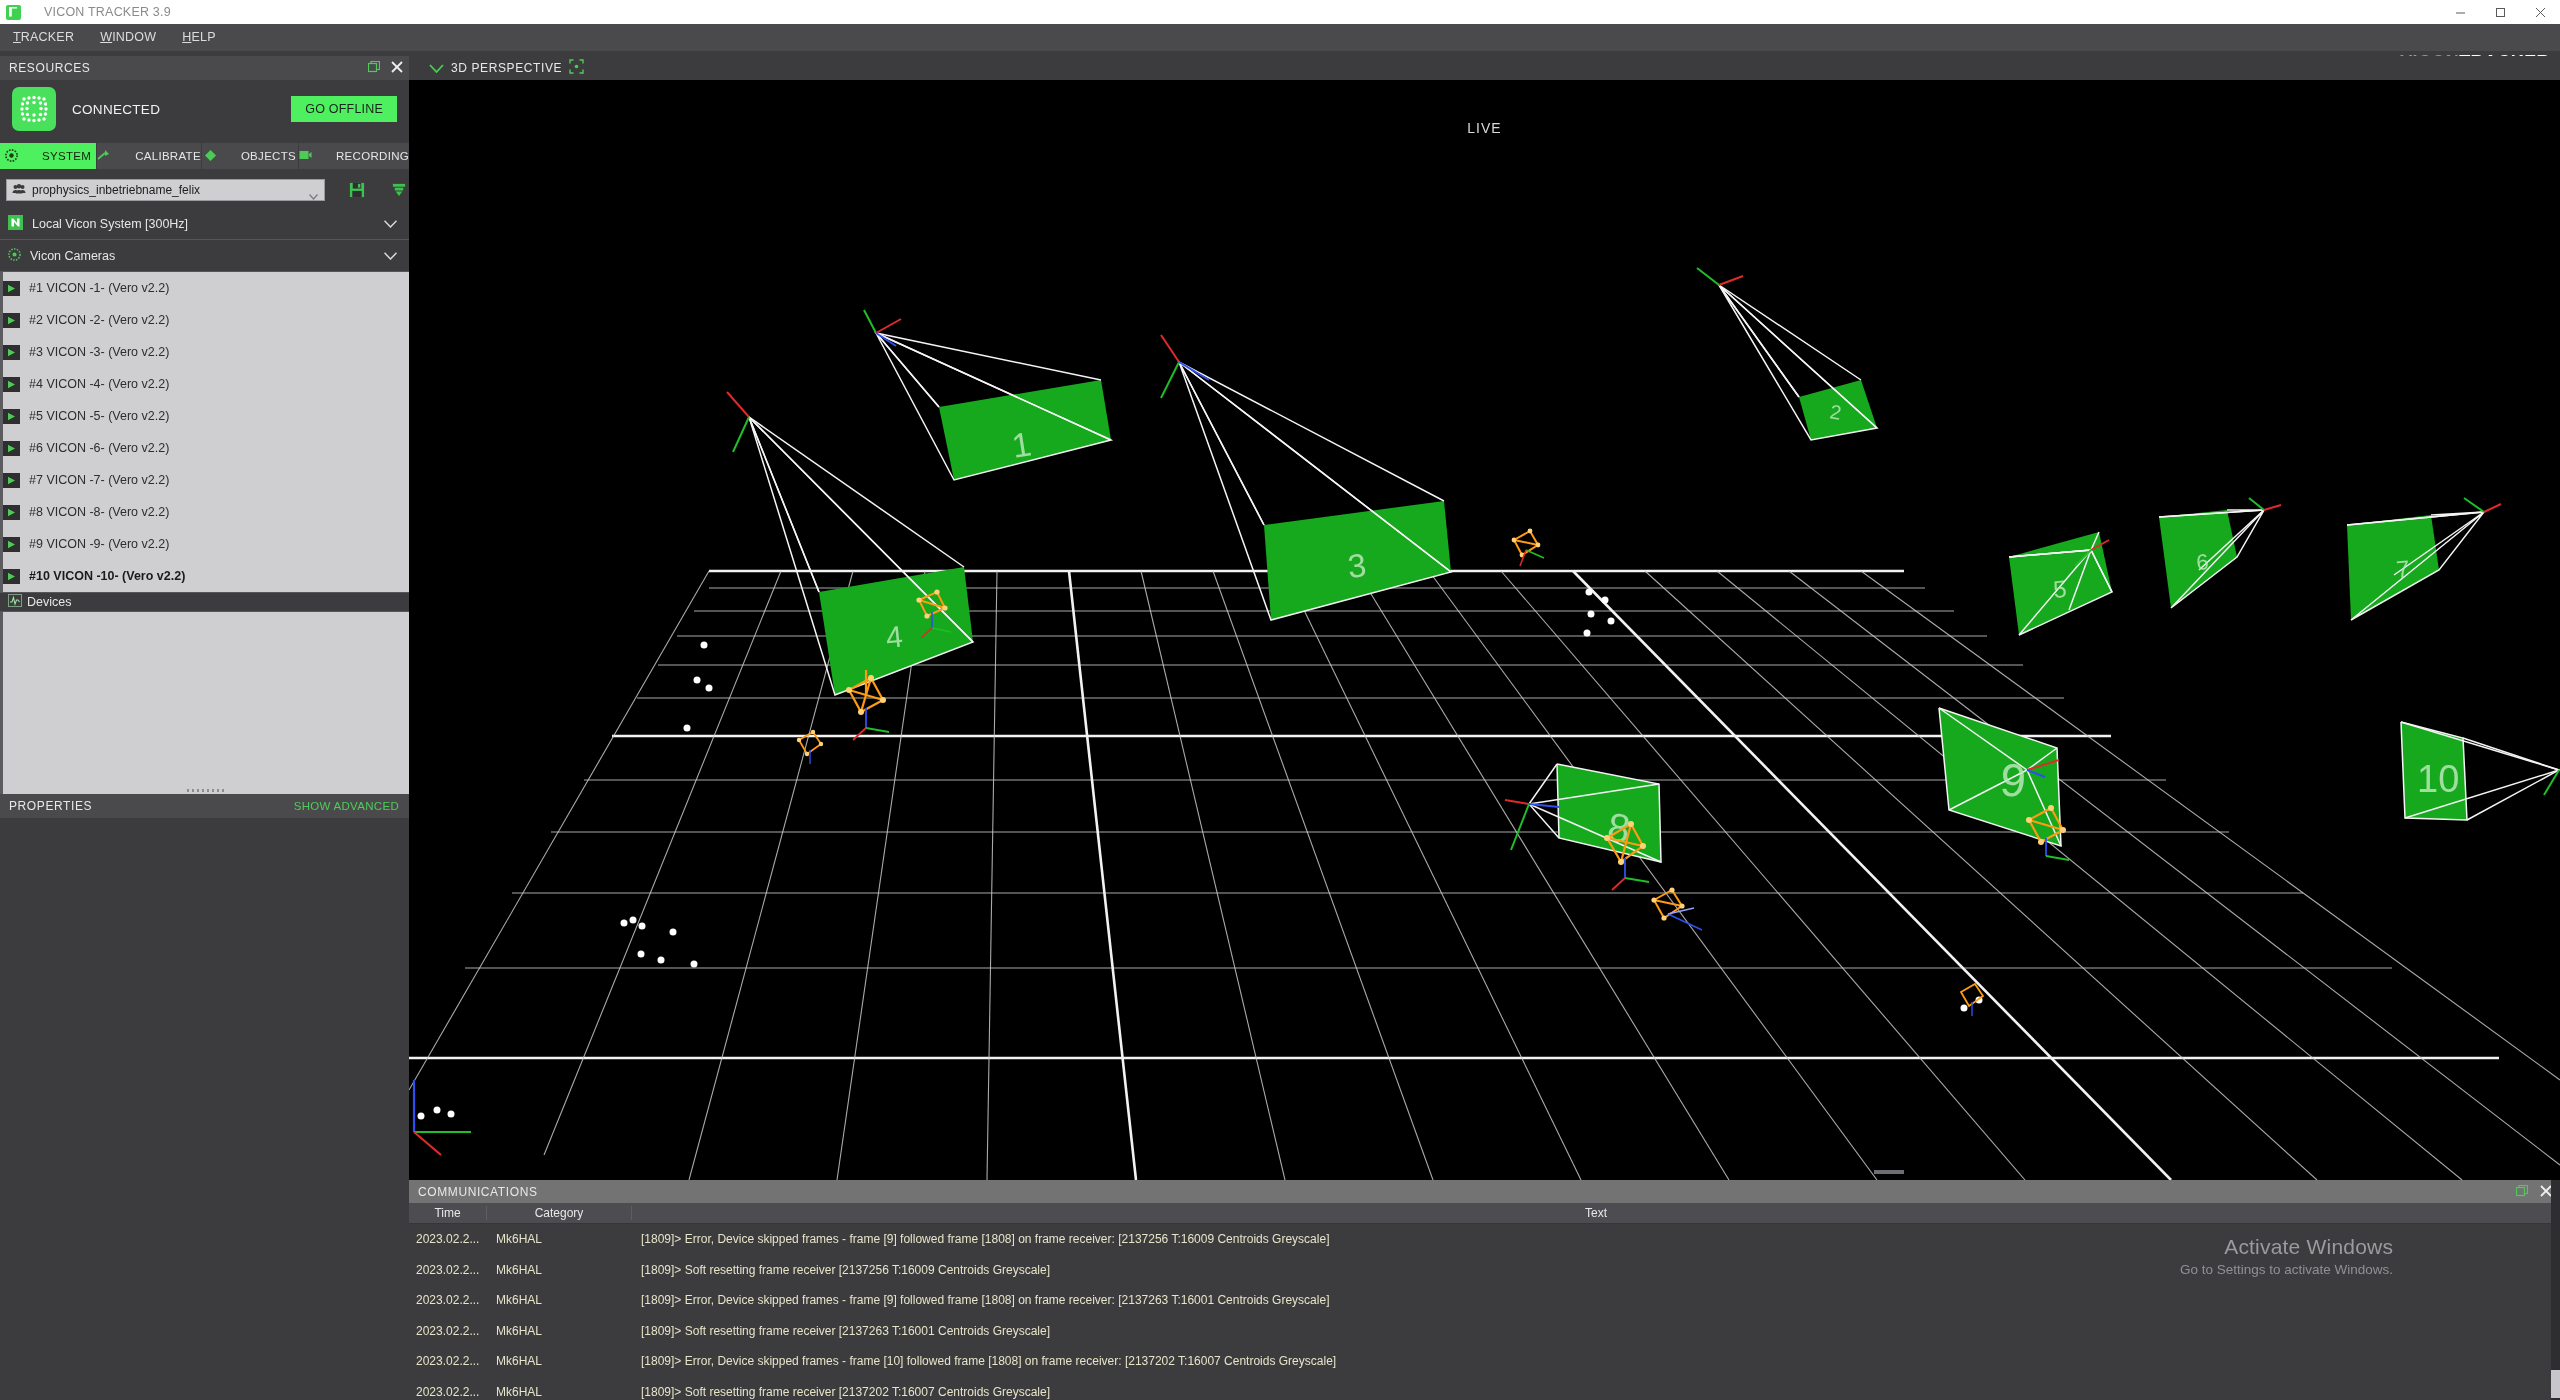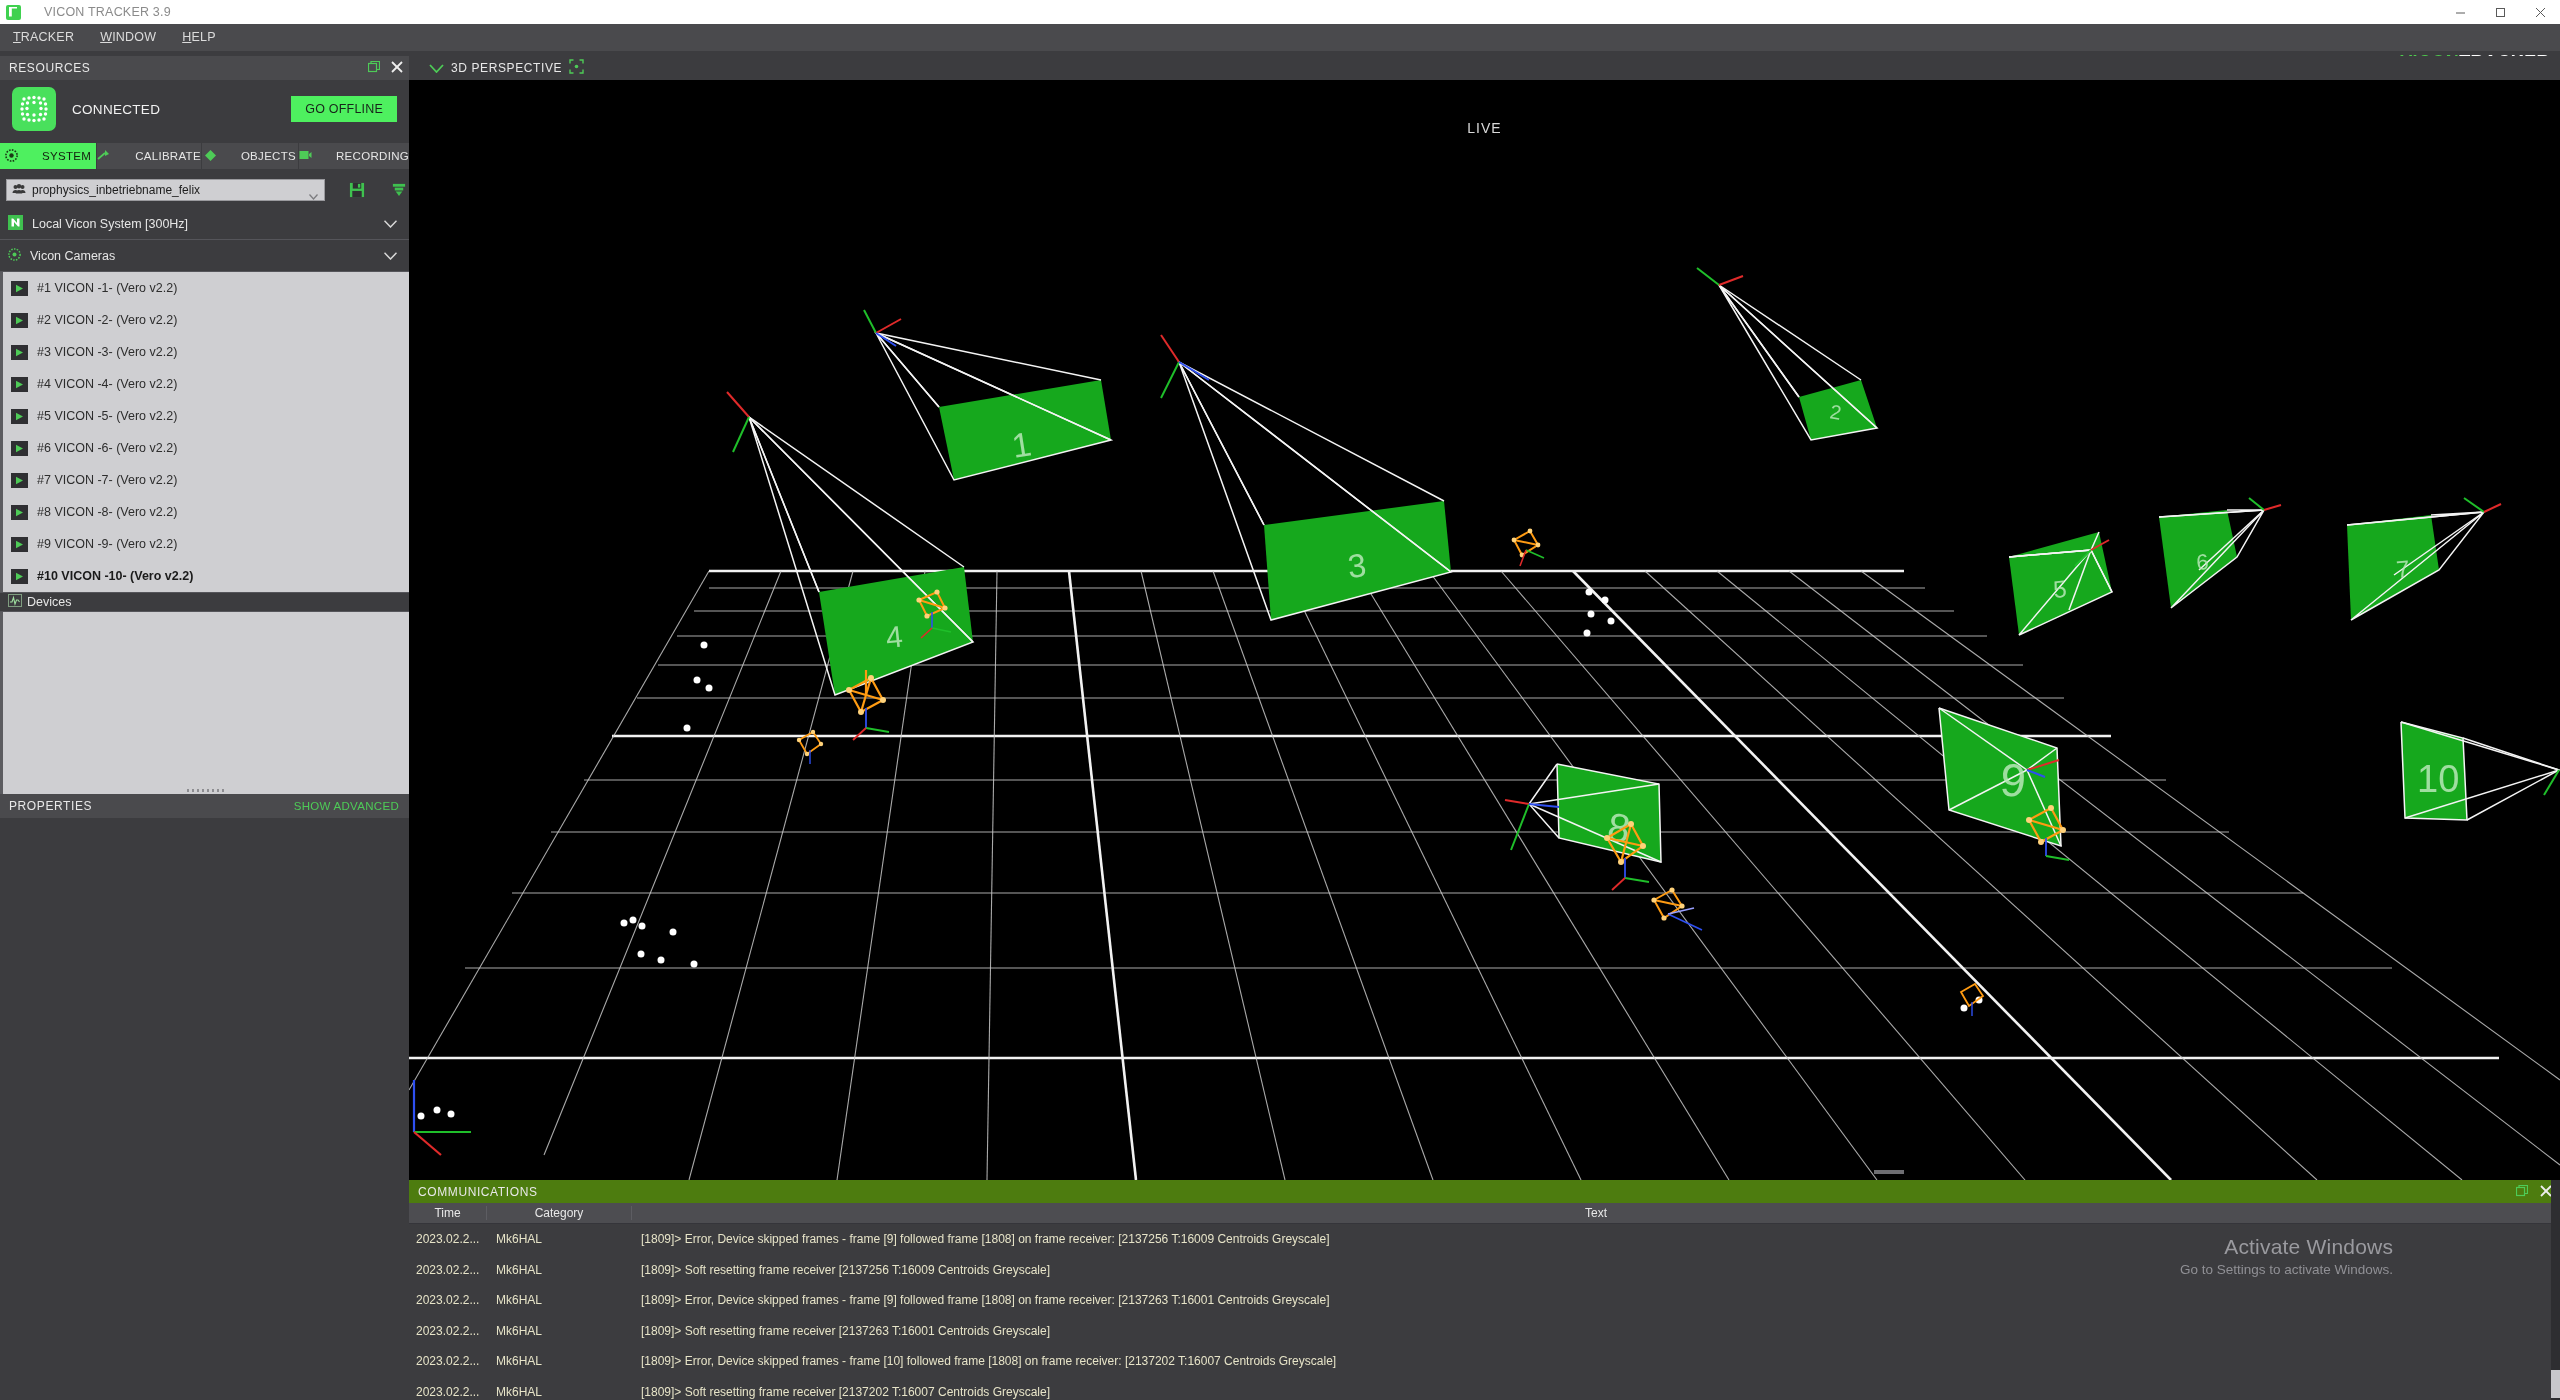--- a/index.html
+++ b/index.html
@@ -121,21 +121,21 @@
 
   .tree { margin-top: 5px; }
   .tree-row {
     height: 32px; display: flex; align-items: center; gap: 9px; padding-left: 8px;
     font-size: 12.5px; color: #e6e6e6; position: relative;
   }
   .tree-row.group { background: #3c3c3f; border-bottom: 1px solid #55555a; }
   .tree-row .chev { margin-left: auto; margin-right: 12px; }
   .camera-list { background: #cfcfd2; border-left: 3px solid #5c5c60; }
   .cam-row {
-    height: 32px; display: flex; align-items: center; gap: 9px; padding-left: 8px;
+    height: 32px; display: flex; align-items: center; gap: 9px; 
     font-size: 12.5px; color: #2d2d2d;
   }
   .cam-row.selected { font-weight: bold; color: #1b1b1b; }
   .cam-play {
     width: 17px; height: 15px; background: #2f2f32; display:flex;
     align-items:center; justify-content:center; flex: none;
   }
   .devices-row {
     height: 20px; display: flex; align-items: center; gap: 5px; padding-left: 8px;
     font-size: 12.5px; color: #e6e6e6; background: #3c3c3f;
@@ -180,21 +180,21 @@
     font-size: 14px; color: #d9d9d9; letter-spacing: 1px; z-index: 5;
   }
   .viewport svg { display: block; }
 
   
   .comms {
     position: absolute; left: 409px; top: 1180px; width: 2151px; height: 220px;
     background: #3c3c3f;
   }
   .comms-head {
-    height: 23px; background: #4d7c0f; display: flex; align-items: center;
+    height: 23px; background: #737373; display: flex; align-items: center;
     padding: 0 8px 0 9px;
   }
   .comms-title { font-size: 12px; color: #e8e8e8; letter-spacing: .6px; }
   .comms-head-btns { margin-left: auto; display: flex; align-items: center; gap: 12px; }
   .comms-cols {
     height: 21px; background: #4d4d51; display: flex; align-items: center;
     font-size: 12px; color: #e8e8e8; border-bottom: 1px solid #35353a;
   }
   .col-time { width: 78px; text-align: center; border-right: 1px solid #5d5d62; }
   .col-cat { width: 145px; text-align: center; border-right: 1px solid #5d5d62; }

